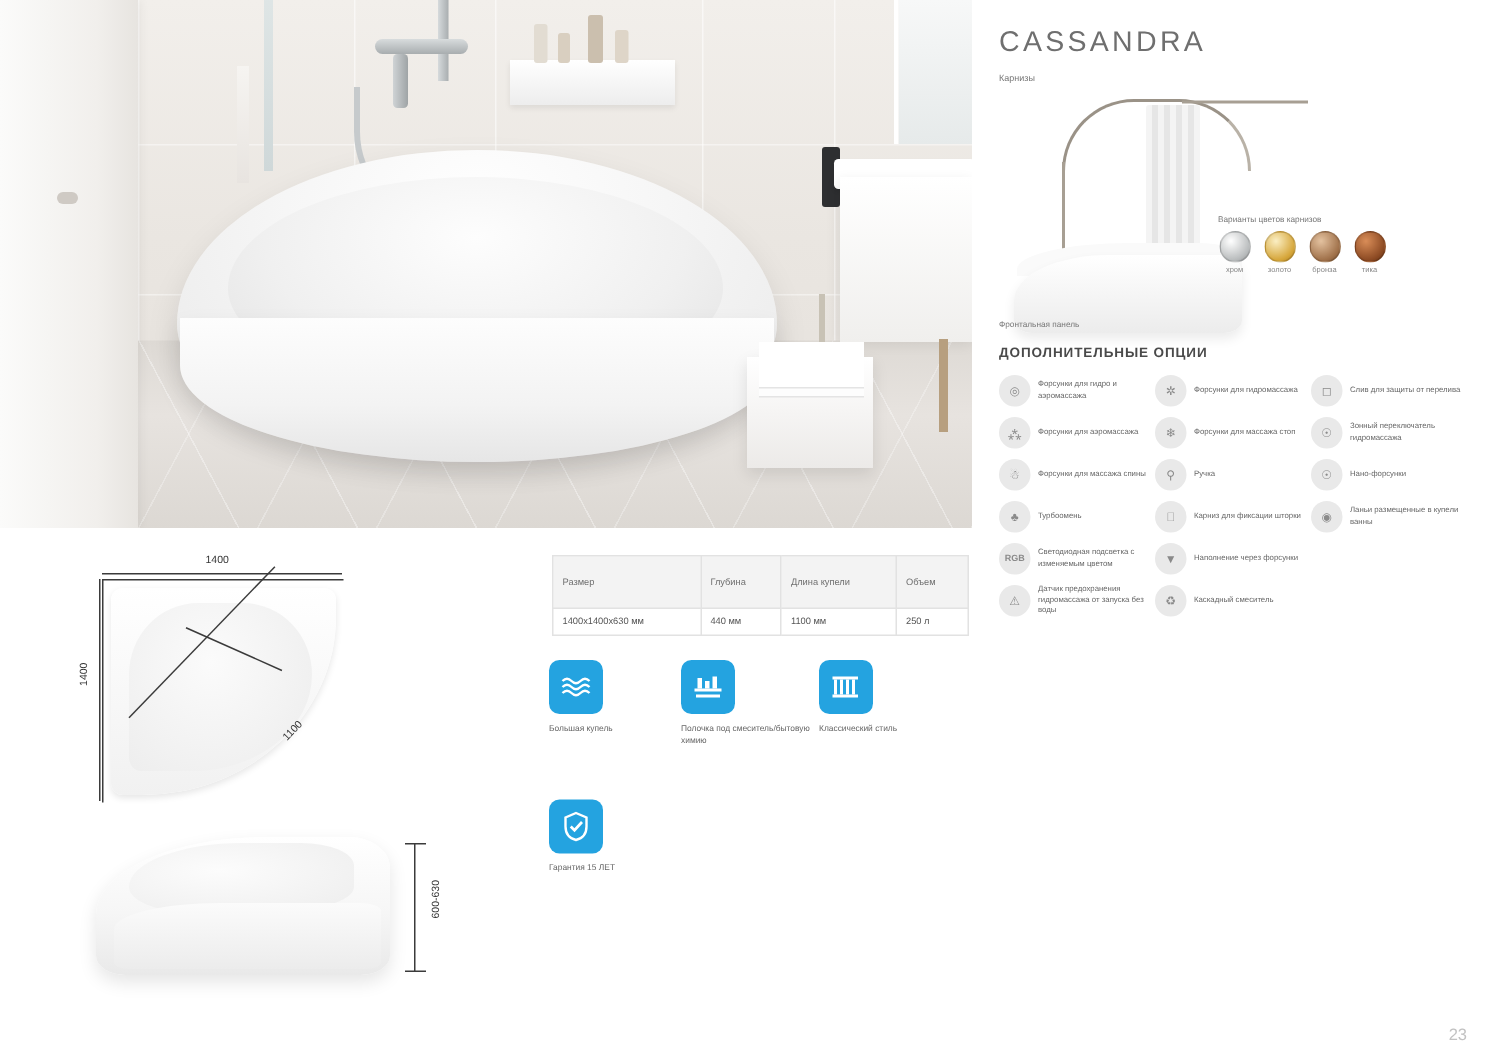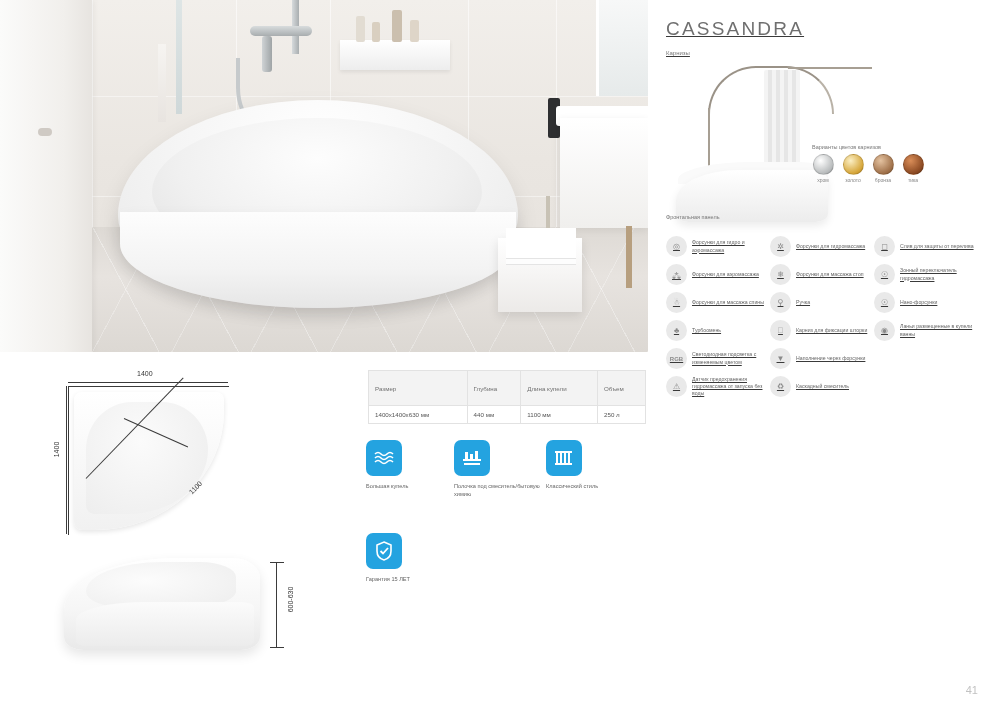--- a/index.html
+++ b/index.html
@@ -141,21 +141,20 @@
   .photo .pipe{
     position:absolute; left:546px; top:196px; width:4px; height:92px;
     background:#c8c2b5;
   }
 
   
   .right {
     position: absolute;
     left: 666px; top: 18px;
     width: 312px;
-    text-decoration: underline;
   }
   .title {
     font-size: 19px;
     letter-spacing: 2.2px;
     color: #6f6f6f;
     font-weight: 400;
     margin: 0 0 10px 0;
   }
   .intro {
     font-size: 7.2px;
@@ -422,20 +421,21 @@
           <div class="cap">бронза</div>
         </div>
         <div class="swatch">
           <div class="dot" style="background:radial-gradient(circle at 35% 30%,#d98d58,#8c4a23 70%,#5e2f12)"></div>
           <div class="cap">тика</div>
         </div>
       </div>
     </div>
   </div>
 
+  <h2 class="sect-h" style="margin-top:4px">ДОПОЛНИТЕЛЬНЫЕ ОПЦИИ</h2>
 
   <div class="opts">
     <div class="opt">
       <span class="ic">◎</span>
       <span class="tx">Форсунки для гидро и аэромассажа</span>
     </div>
     <div class="opt">
       <span class="ic">✲</span>
       <span class="tx">Форсунки для гидромассажа</span>
     </div>
@@ -600,13 +600,13 @@
     <div class="box">
       <svg width="20" height="22" viewBox="0 0 20 22">
         <path d="M10 2l7 3v6c0 5-3 8-7 9-4-1-7-4-7-9V5z" fill="none" stroke="#fff" stroke-width="1.6"></path>
         <path d="M6.5 11l2.5 2.5L14 8" fill="none" stroke="#fff" stroke-width="1.8"></path>
       </svg>
     </div>
     <div class="cap">Гарантия 15 ЛЕТ</div>
   </div>
 </div>
 
-<div class="page-num">41</div>
+<div class="page-num">23</div>
 
 </body></html>

